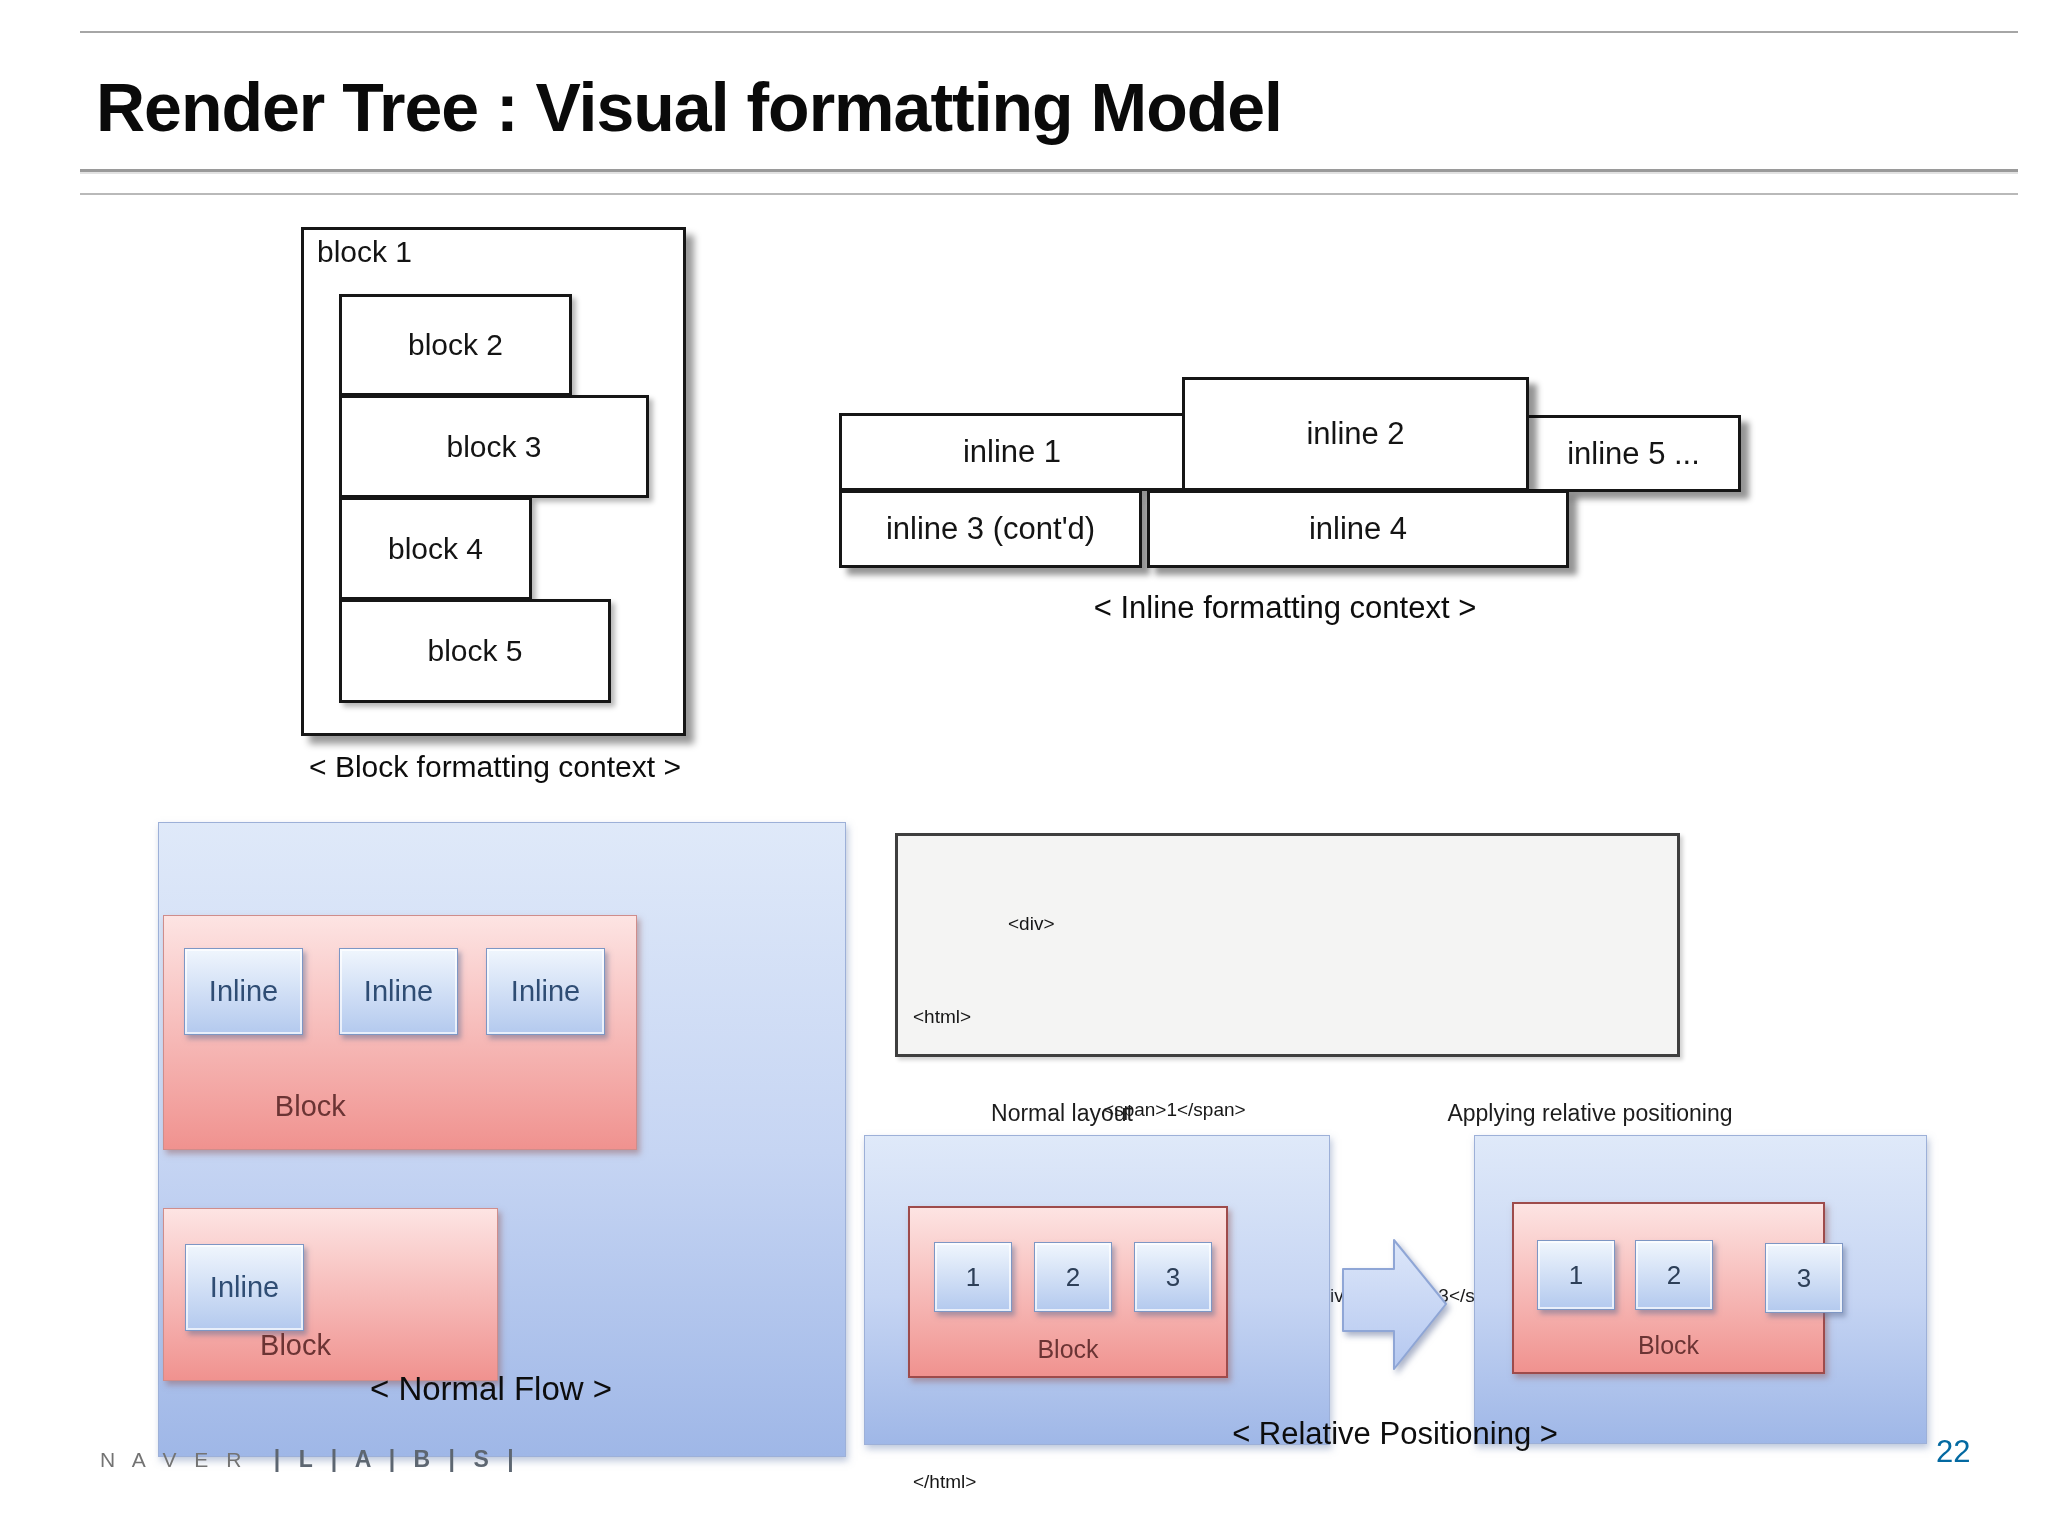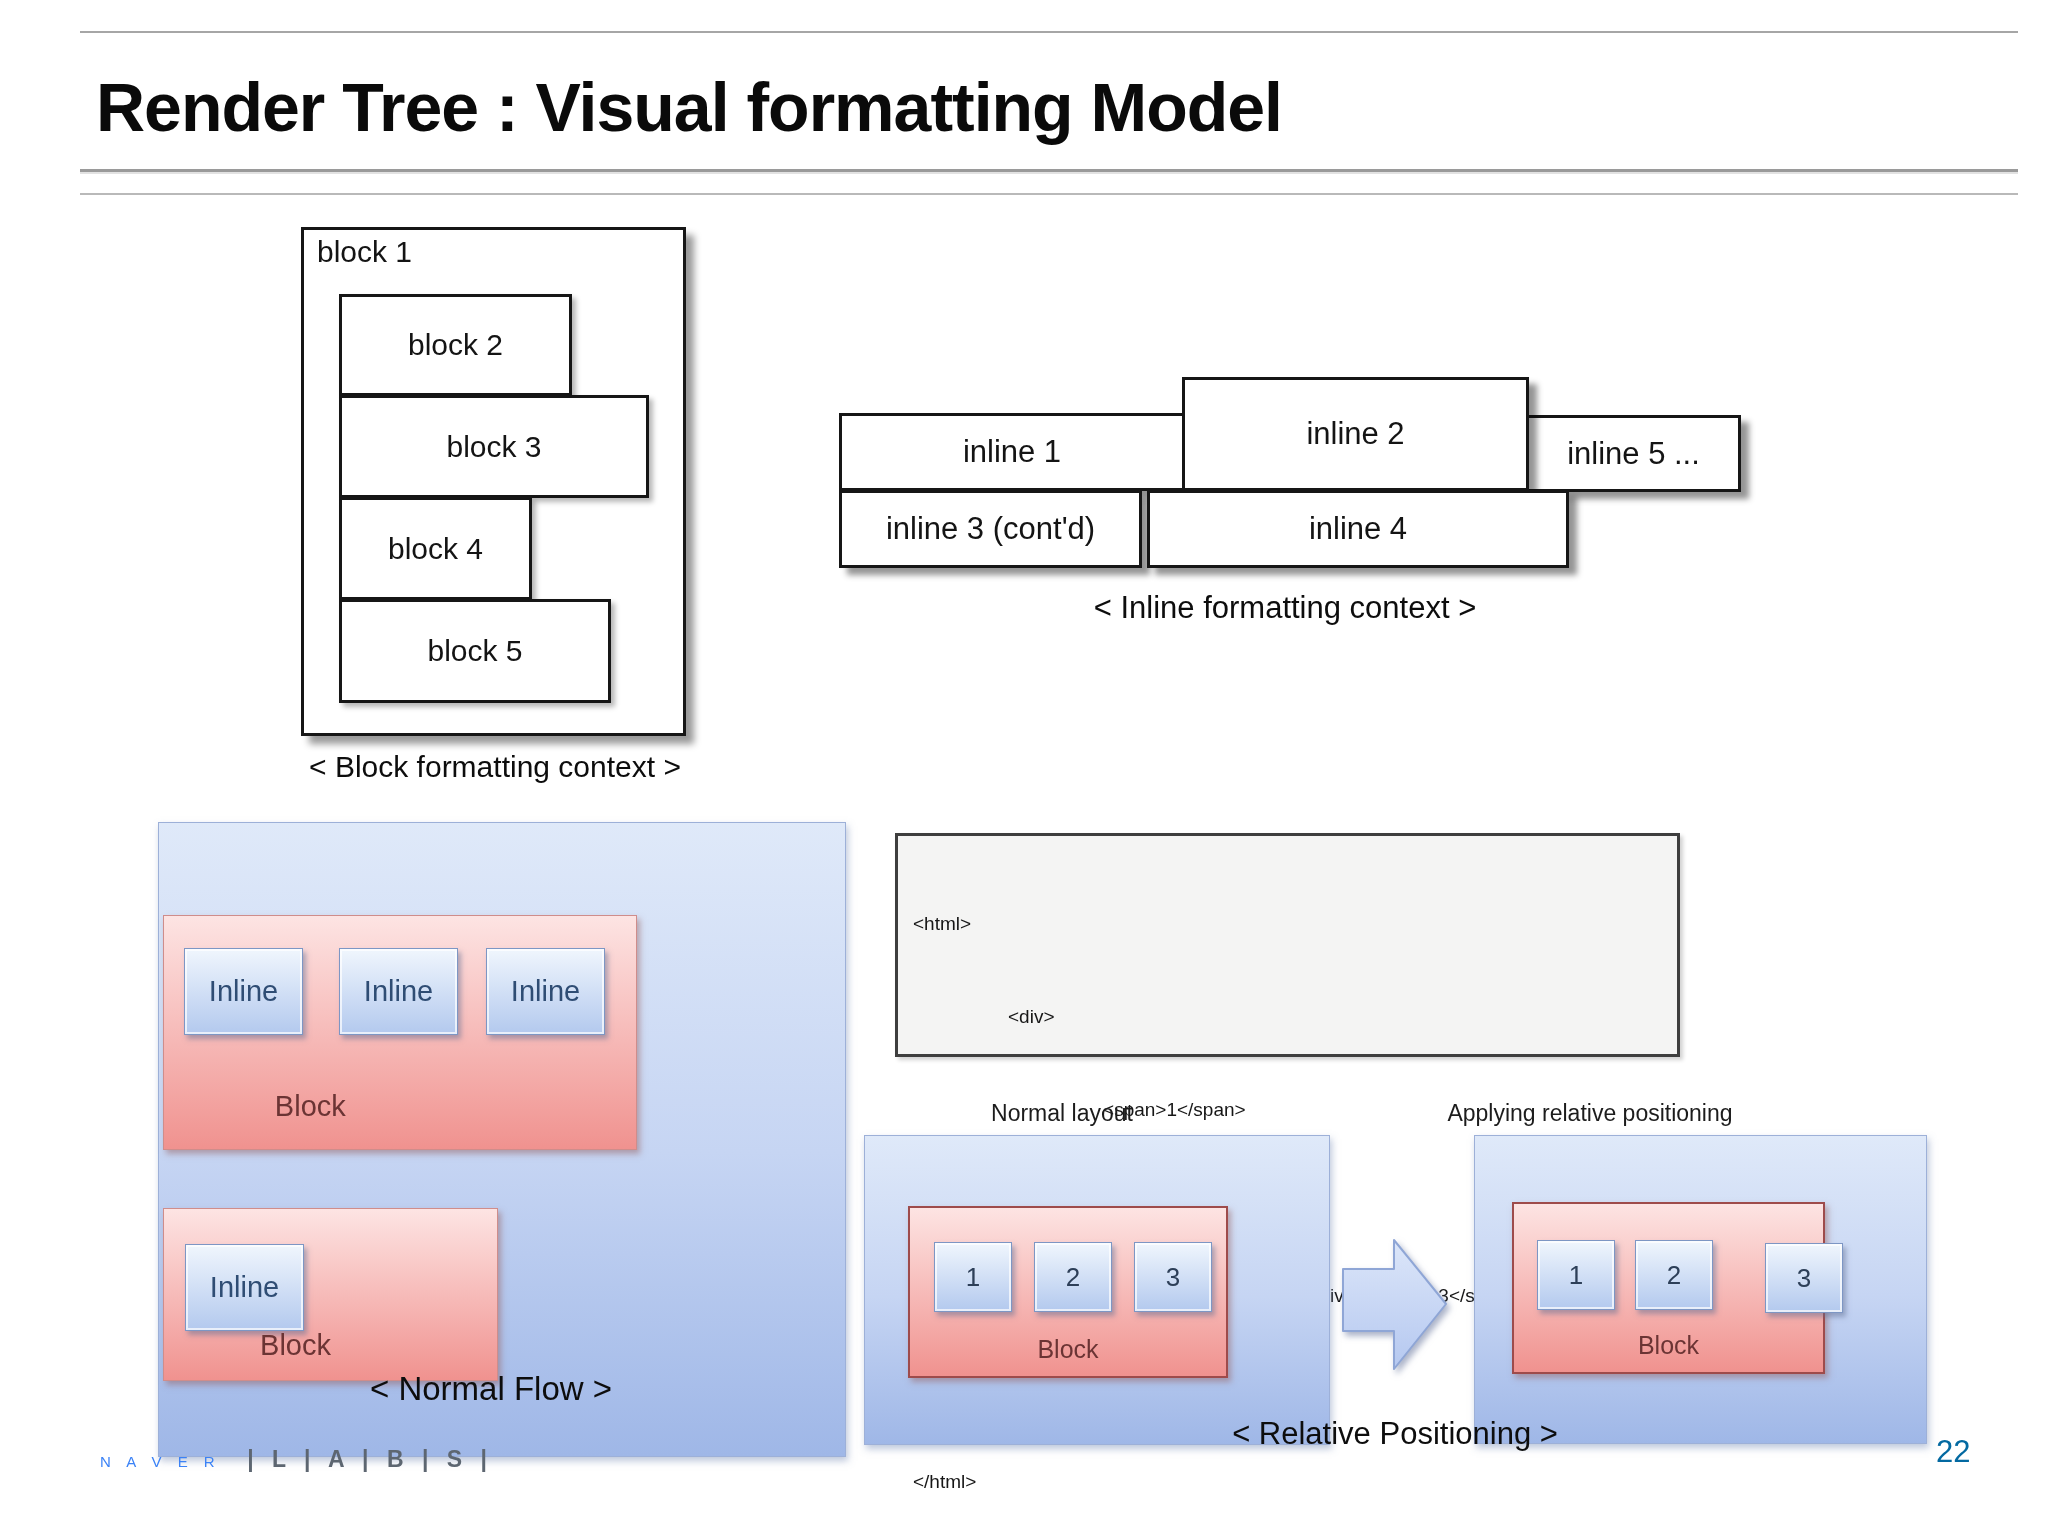--- a/index.html
+++ b/index.html
@@ -59,21 +59,21 @@
     position:absolute;box-sizing:border-box;background:var(--code-bg);
     border:3px solid #3e3e3e;padding:10px 0 0 15px;
     font-size:19px;line-height:31px;color:#161616;white-space:pre;
     box-shadow:3px 3px 4px rgba(0,0,0,0.18);
   }
   .codeline{white-space:pre;}
   .small-label{position:absolute;text-align:center;font-size:23px;color:#1c1c1c;white-space:nowrap;}
   .arrow-wrap{position:absolute;filter:drop-shadow(3px 4px 3px rgba(100,115,155,0.55));}
   .pagenum{position:absolute;font-size:31px;color:#0369a1;}
   .navlogo{position:absolute;z-index:6;white-space:nowrap;letter-spacing:6px;}
-  .navlogo .nv{font-size:15px;color:#3b82f6;}
+  .navlogo .nv{font-size:21px;color:#737373;}
   .navlogo .lb{font-size:23px;color:#5d6671;font-weight:bold;margin-left:16px;}
 </style>
 </head>
 <body>
 
 <div class="stage">
 
   <div class="rule r1"></div>
   <h1 class="title">Render Tree : Visual formatting Model</h1>
   <div class="rule r2"></div>
@@ -102,22 +102,22 @@
     <div class="inlinebox" style="left:322px;top:32px;width:119px;height:87px;">Inline</div>
     <div class="block-label" style="bottom:26px;width:62%;">Block</div>
   </div>
   <div class="pinkblock" style="left:163px;top:1208px;width:335px;height:173px;">
     <div class="inlinebox" style="left:21px;top:35px;width:119px;height:87px;">Inline</div>
     <div class="block-label" style="bottom:18px;width:79%;">Block</div>
   </div>
   <div class="caption cap-33" style="left:141px;top:1370px;width:700px;">&lt; Normal Flow &gt;</div>
 
   <div class="codebox" style="left:895px;top:833px;width:785px;height:224px;">
+    <div class="codeline">                  &lt;div&gt;</div>
     <div class="codeline">&lt;html&gt;</div>
-    <div class="codeline">                  &lt;div&gt;</div>
     <div class="codeline">                                    &lt;span&gt;1&lt;/span&gt;</div>
     <div class="codeline">                                     &lt;span&gt;2&lt;/span&gt;</div>
     <div class="codeline">                                     &lt;span style=“position:relative;left:5px”&gt;3&lt;/span&gt;</div>
     <div class="codeline">                  &lt;/div&gt;</div>
     <div class="codeline">&lt;/html&gt;</div>
   </div>
 
   <div class="small-label" style="left:912px;top:1100px;width:300px;">Normal layout</div>
   <div class="small-label" style="left:1415px;top:1100px;width:350px;">Applying relative positioning</div>
 

